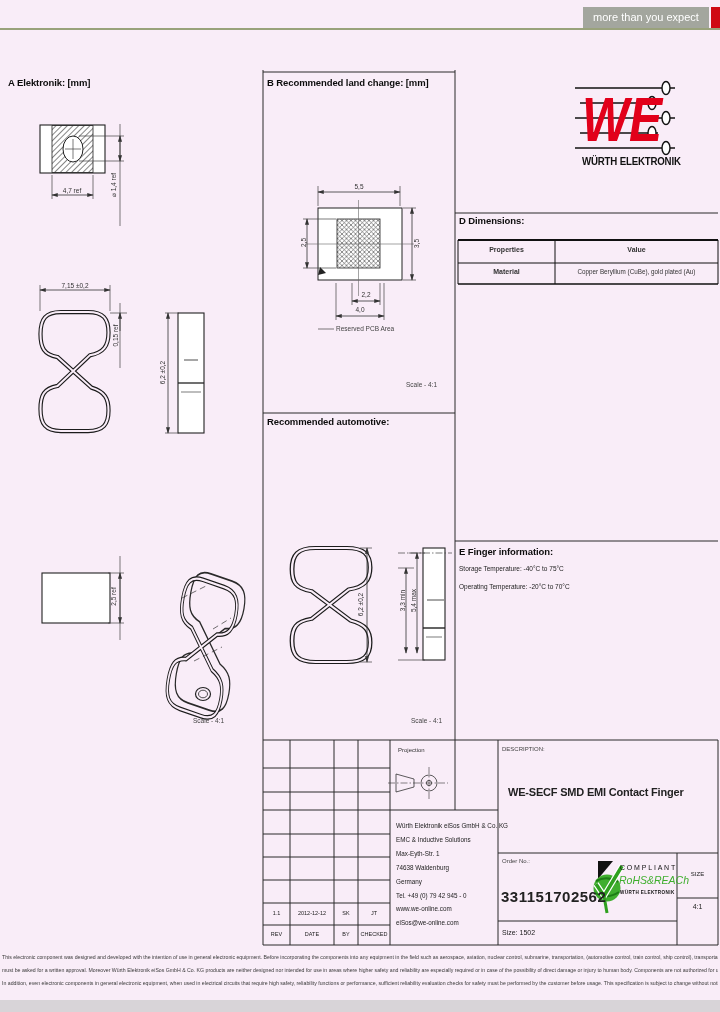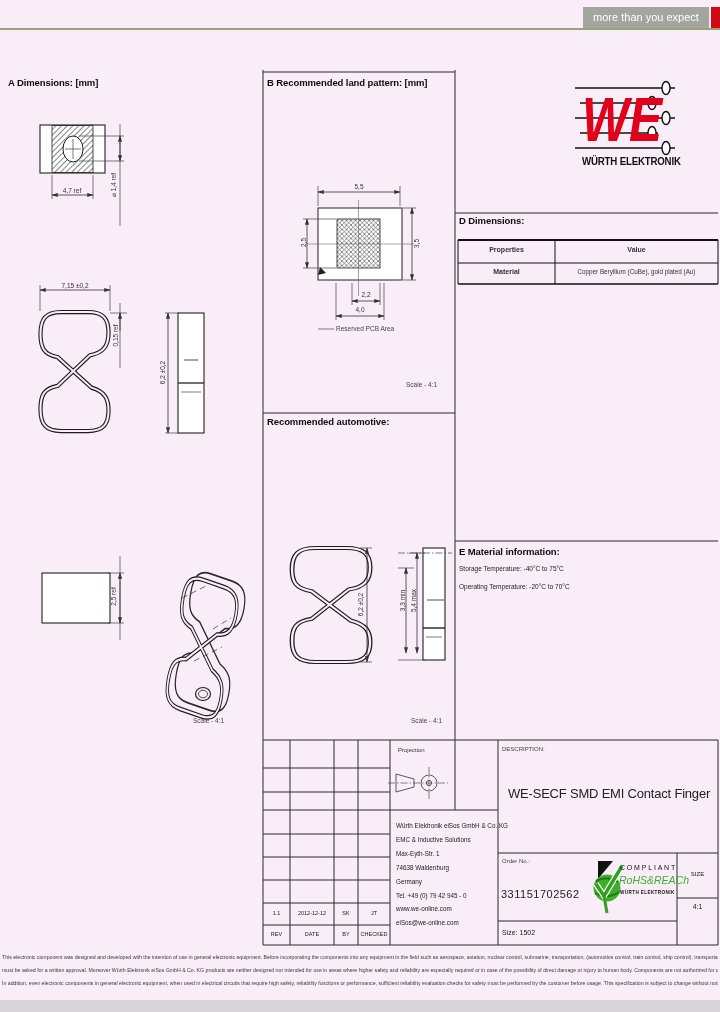--- a/index.html
+++ b/index.html
@@ -224,25 +224,25 @@
       <path d="M604 896 L607 913" stroke="#2fa01f" stroke-width="3" fill="none"></path>
     </g>
   </svg>
 
   <div class="abs tagline" style="left:583px;top:7px;width:126px;height:21px">more than you expect</div>
   <div class="abs" style="left:711px;top:7px;width:9px;height:21px;background:#cf0a14"></div>
 
   <div class="abs" style="left:582px;top:87px;font-size:54px;line-height:54px;font-weight:bold;font-style:italic;color:#e2001a;transform:scale(0.92,1.18);transform-origin:left top;">WE</div>
   <div class="abs" style="left:582px;top:156px;font-size:10px;font-weight:bold;letter-spacing:-0.2px;transform:scaleX(0.97);transform-origin:left top;color:#111">WÜRTH ELEKTRONIK</div>
 
-  <div class="abs ttl" style="left:8px;top:77px">A Dimensions: [mm]</div>
-  <div class="abs ttl" style="left:267px;top:77px">B Recommended land pattern: [mm]</div>
+  <div class="abs ttl" style="left:8px;top:77px">A Elektronik: [mm]</div>
+  <div class="abs ttl" style="left:267px;top:77px">B Recommended land change: [mm]</div>
   <div class="abs ttl" style="left:267px;top:416px">Recommended automotive:</div>
   <div class="abs ttl" style="left:459px;top:215px">D Dimensions:</div>
-  <div class="abs ttl" style="left:459px;top:546px">E Material information:</div>
+  <div class="abs ttl" style="left:459px;top:546px">E Finger information:</div>
 
   <div class="abs dim" style="left:48px;top:187px;width:48px">4,7 ref</div>
   <div class="abs vdim" style="left:89px;top:181px">⌀ 1,4 ref</div>
   <div class="abs dim" style="left:45px;top:282px;width:60px">7,15 ±0,2</div>
   <div class="abs vdim" style="left:90px;top:332px">0,15 ref</div>
   <div class="abs vdim" style="left:137px;top:369px">6,2 ±0,2</div>
   <div class="abs vdim" style="left:88px;top:593px">2,5 ref</div>
   <div class="abs scale" style="left:193px;top:717px">Scale - 4:1</div>
 
   <div class="abs dim" style="left:339px;top:183px;width:40px">5,5</div>
@@ -273,23 +273,23 @@
     <div>EMC &amp; Inductive Solutions</div>
     <div>Max-Eyth-Str. 1</div>
     <div>74638 Waldenburg</div>
     <div>Germany</div>
     <div>Tel. +49 (0) 79 42 945 - 0</div>
     <div>www.we-online.com</div>
     <div>eiSos@we-online.com</div>
   </div>
 
   <div class="abs tiny" style="left:502px;top:746px;color:#444">DESCRIPTION:</div>
-  <div class="abs" style="left:508px;top:786px;font-size:13px;font-weight:normal;letter-spacing:-0.2px;white-space:nowrap">WE-SECF SMD EMI Contact Finger</div>
+  <div class="abs" style="left:508px;top:786px;font-size:11px;font-weight:bold;letter-spacing:-0.2px;white-space:nowrap">WE-SECF SMD EMI Contact Finger</div>
   <div class="abs tiny" style="left:502px;top:858px;color:#444">Order No.:</div>
-  <div class="abs" style="left:501px;top:888px;font-size:11px;font-weight:normal;letter-spacing:0.5px;white-space:nowrap">331151702562</div>
+  <div class="abs" style="left:501px;top:888px;font-size:15px;font-weight:bold;letter-spacing:0.5px;white-space:nowrap">331151702562</div>
 
   <div class="abs" style="left:620px;top:864px;font-size:7px;letter-spacing:1.8px;color:#111;white-space:nowrap">COMPLIANT</div>
   <div class="abs" style="left:619px;top:874px;font-size:10.5px;font-weight:normal;font-style:italic;color:#3fae2e;white-space:nowrap">RoHS&amp;REACh</div>
   <div class="abs" style="left:620px;top:890px;font-size:4.6px;font-weight:bold;letter-spacing:0.4px;color:#111;white-space:nowrap">WÜRTH ELEKTRONIK</div>
 
   <div class="abs cell" style="left:677px;top:871px;width:41px;font-size:6px">SIZE</div>
   <div class="abs cell" style="left:677px;top:903px;width:41px;font-size:7px">4:1</div>
   <div class="abs" style="left:502px;top:929px;font-size:7px;white-space:nowrap">Size: 1502</div>
 
   <div class="abs cell" style="left:263px;top:910px;width:27px">1.1</div>

